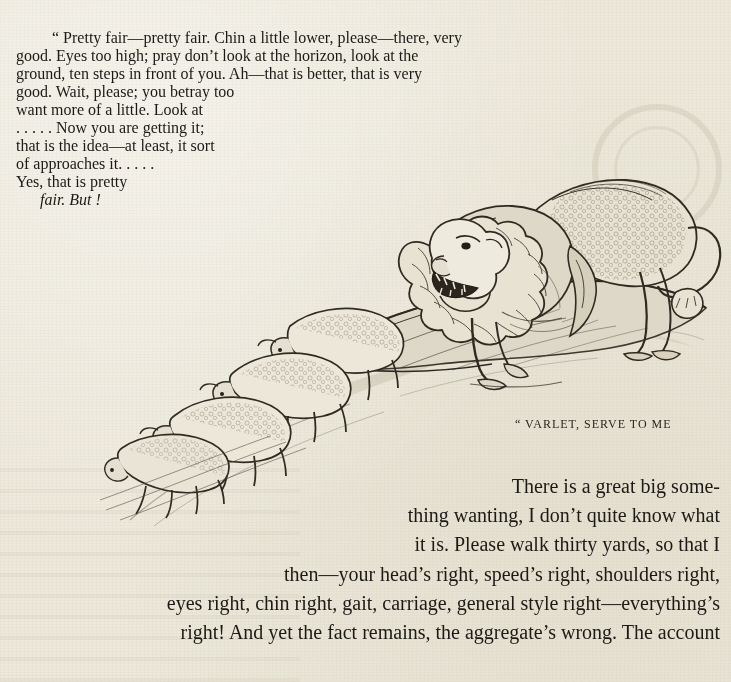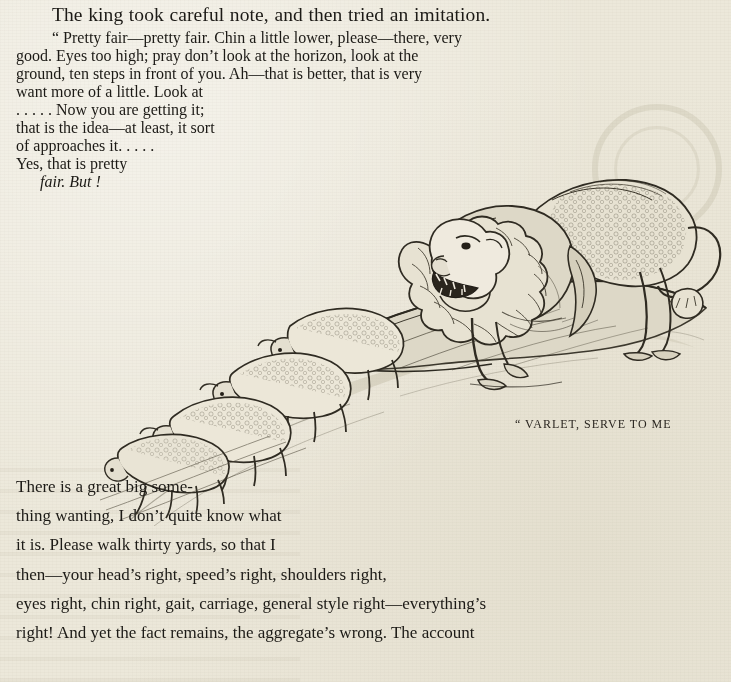--- a/index.html
+++ b/index.html
@@ -89,22 +89,23 @@
   
   .para-bottom {
     position: absolute;
     left: 16px;
     top: 472px;
     width: 704px;
   }
   .bl {
     display: block;
     white-space: nowrap;
-    font-size: 17px;
+    font-size: 20px;
     line-height: 29.2px;
+    text-align: right;
   }
   
   .caption {
     position: absolute;
     left: 515px;
     top: 415px;
     width: 212px;
     font-size: 12px;
     line-height: 19px;
     letter-spacing: 1.0px;
@@ -328,28 +329,26 @@
           <path d="M0,404 C50,386 110,362 170,340"></path>
           <path d="M6,414 C62,394 124,368 186,346"></path>
           <path d="M20,424 C80,402 146,374 206,352"></path>
         </g>
       </g>
     </svg>
   </div>
 
   <div class="text-layer">
 
-    <p class="para para-top">
-      <span class="line indent">The king took careful note, and then tried an imitation.</span>
-    </p>
 
     <div class="para-wrap">
       <span class="line indent">“ Pretty fair—pretty fair.  Chin a little lower, please—there, very</span>
       <span class="line">good.  Eyes too high; pray don’t look at the horizon, look at the</span>
       <span class="line">ground, ten steps in front of you.   Ah—that is better, that is very</span>
+      <span class="line">good.  Wait, please; you betray too</span>
       <span class="line">want more of a little.  Look at</span>
       <span class="line">. . . . . Now  you  are  getting  it;</span>
       <span class="line">that is the idea—at least, it sort</span>
       <span class="line">of approaches it. . . . .</span>
       <span class="line">Yes, that is pretty</span>
       <span class="line ital">fair.  But !</span>
     </div>
 
     <div class="para-bottom">
       <span class="bl right-ish">There is a great big some-</span>

